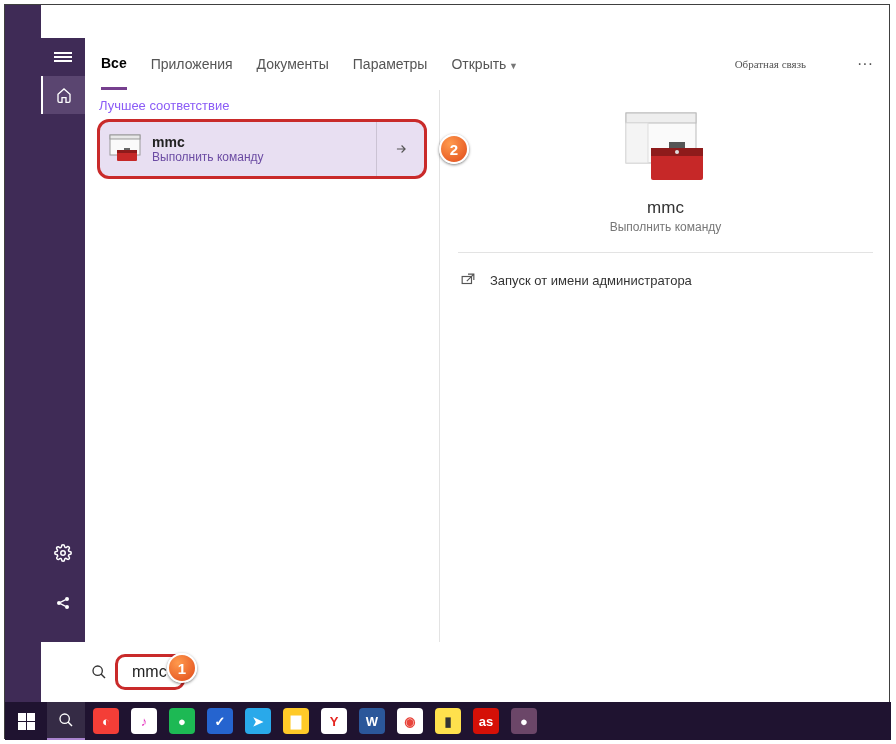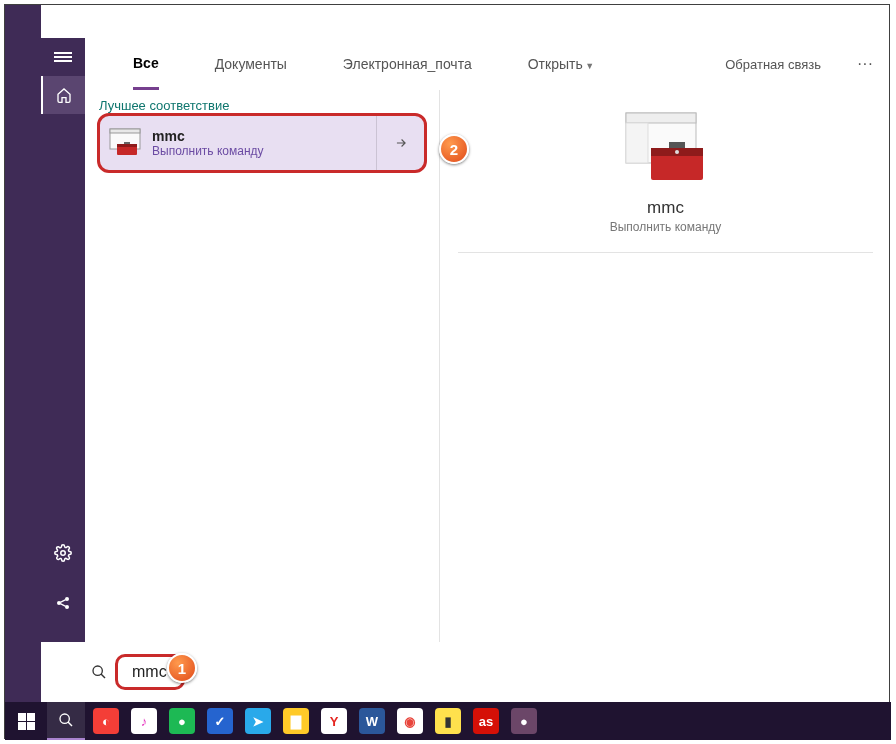--- a/index.html
+++ b/index.html
@@ -5,28 +5,28 @@
 * { margin: 0; padding: 0; box-sizing: border-box; font-family: 'Segoe UI', Tahoma, sans-serif; }
 body { width: 896px; height: 744px; overflow: hidden; background: #fff; position: relative; }
 .frame { position: absolute; left: 4px; top: 4px; width: 886px; height: 735px; border: 1px solid #404040; }
 .purple-sidebar { position: absolute; left: 0; top: 0; width: 36px; height: 697px; background: #3f2b56; }
 .left-rail { position: absolute; left: 36px; top: 33px; width: 44px; height: 604px; background: #3f2b56; display: flex; flex-direction: column; align-items: center; color: #fff; }
 .rail-top { height: 76px; display:flex; flex-direction:column; align-items:center; width:100%; }
 .rail-icon { width: 44px; height: 38px; display: flex; align-items: center; justify-content: center; cursor: pointer; }
 .rail-icon.active { background: #5a4570; border-left: 2px solid #fff; }
 .rail-bottom { margin-top: auto; margin-bottom: 20px; display:flex; flex-direction:column; align-items:center; gap:12px; }
 .tabs { position: absolute; left: 80px; top: 33px; width: 806px; height: 52px; display: flex; align-items: center; padding-left: 16px; gap: 24px; font-size: 14px; color: #555; }
-.tab { cursor: pointer; padding: 16px 0; margin-left: 32px; }
+.tab { cursor: pointer; padding: 16px 0; }
 .tab.active { color: #000; font-weight: 600; border-bottom: 3px solid #763f8e; }
 .tab-drop::after { content: " ▼"; font-size: 9px; color:#777; }
-.feedback { margin-left: auto; margin-right: 12px; font-size: 13px; color: #555; cursor:pointer;}
+.feedback { margin-left: auto; margin-right: 27px; font-size: 11px; color: #555; cursor:pointer;font-family:Liberation Serif, serif;}
 .more { font-size: 16px; color: #555; margin-right: 18px; cursor:pointer;}
 .main { position: absolute; left: 80px; top: 85px; width: 806px; height: 552px; display: flex; }
 .results-col { width: 354px; padding: 8px 12px 0 12px; }
-.section-title { font-size: 13px; color: #0f766e; padding-left:2px;}
+.section-title { font-size: 13px; color: #8b5cf6; margin-bottom: 6px; padding-left:2px;}
 .result-item { position: relative; display: flex; align-items: center; height: 60px; background: #e8dff2; border: 3px solid #C92A2A; border-radius: 12px; padding: 0 8px; }
 .result-icon { width: 34px; height: 34px; display:flex; align-items:center; justify-content:center; margin-right: 10px; }
 .result-text { display:flex; flex-direction:column; }
 .result-title { font-size: 14px; font-weight: 600; color: #222; }
 .result-sub { font-size: 12px; color: #6b4ba3; }
 .result-arrow { position:absolute; right: 0; top:0; bottom:0; width:48px; border-left:1px solid rgba(0,0,0,0.12); display:flex; align-items:center; justify-content:center; color:#555;}
 .preview-col { flex: 1; border-left: 1px solid #e3e3e3; padding: 14px 18px; }
 .preview-top { display:flex; flex-direction:column; align-items:center; padding: 4px 0 18px 0; border-bottom:1px solid #e3e3e3;}
 .preview-title { font-size: 17px; color: #333; margin-top: 10px; }
 .preview-sub { font-size: 12px; color: #777; margin-top: 2px; }
@@ -84,22 +84,23 @@
             <circle cx="18" cy="18" r="3"></circle>
             <line x1="8" y1="11" x2="16" y2="7" stroke="#fff" stroke-width="2"></line>
             <line x1="8" y1="13" x2="16" y2="17" stroke="#fff" stroke-width="2"></line>
           </svg>
       </div>
     </div>
   </div>
 
   <div class="tabs">
     <span class="tab active">Все</span>
+    <span class="tab">Приложения</span>
     <span class="tab">Документы</span>
-    <span class="tab">Электронная_почта</span>
+    <span class="tab">Параметры</span>
     <span class="tab tab-drop">Открыть</span>
     <span class="feedback">Обратная связь</span>
     <span class="more">···</span>
   </div>
 
   <div class="main">
     <div class="results-col">
       <div class="section-title">Лучшее соответствие</div>
       <div class="result-item">
         <div class="result-icon">
@@ -133,20 +134,29 @@
               <rect x="30" y="40" width="52" height="32" rx="2" fill="#c62828"></rect>
               <rect x="30" y="40" width="52" height="8" fill="#8e1b1b"></rect>
               <rect x="48" y="34" width="16" height="6" fill="#555"></rect>
               <circle cx="56" cy="44" r="2" fill="#ddd"></circle>
             </svg>
         </div>
         <div class="preview-title">mmc</div>
         <div class="preview-sub">Выполнить команду</div>
       </div>
       <div class="action-list">
+        <div class="action">
+          <span class="action-icon">
+            <svg width="14" height="14" viewBox="0 0 24 24" fill="none" stroke="#555" stroke-width="2">
+                <rect x="2" y="6" width="16" height="12"></rect>
+                <path d="M12 2h10v10M22 2L10 14"></path>
+              </svg>
+          </span>
+          <span>Запуск от имени администратора</span>
+        </div>
       </div>
     </div>
   </div>
 
   <div class="search-row">
     <span class="search-icon">
       <svg width="16" height="16" viewBox="0 0 24 24" fill="none" stroke="#333" stroke-width="2">
           <circle cx="10" cy="10" r="7"></circle>
           <line x1="21" y1="21" x2="15" y2="15"></line>
         </svg>

